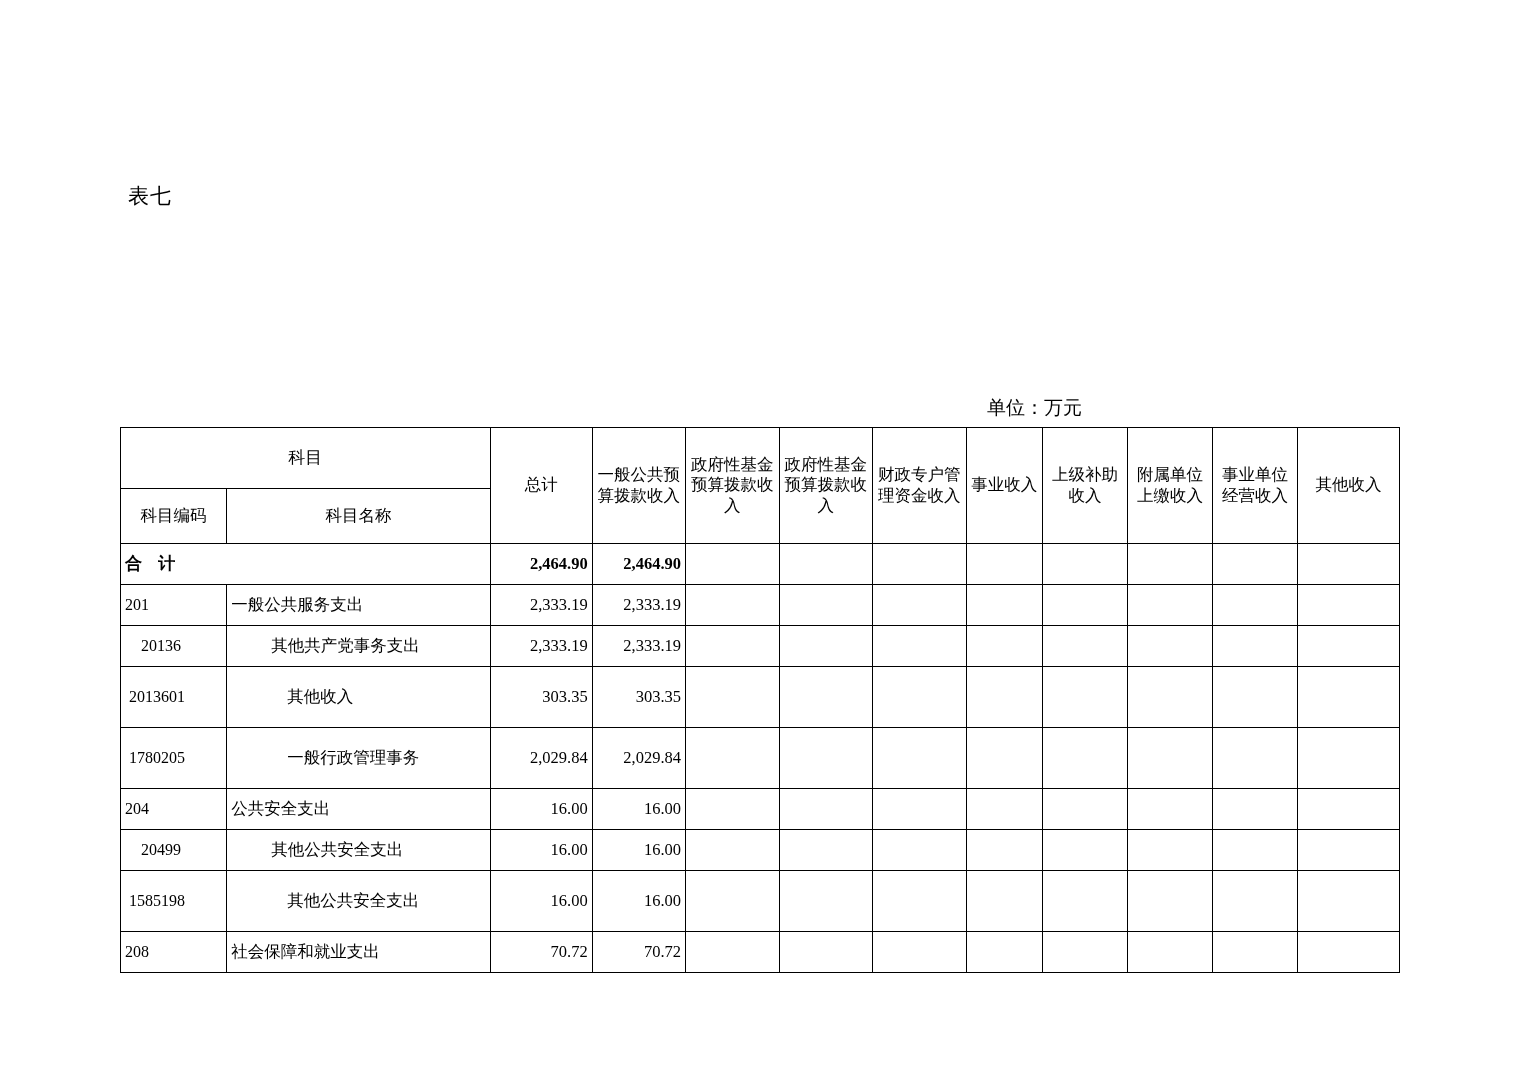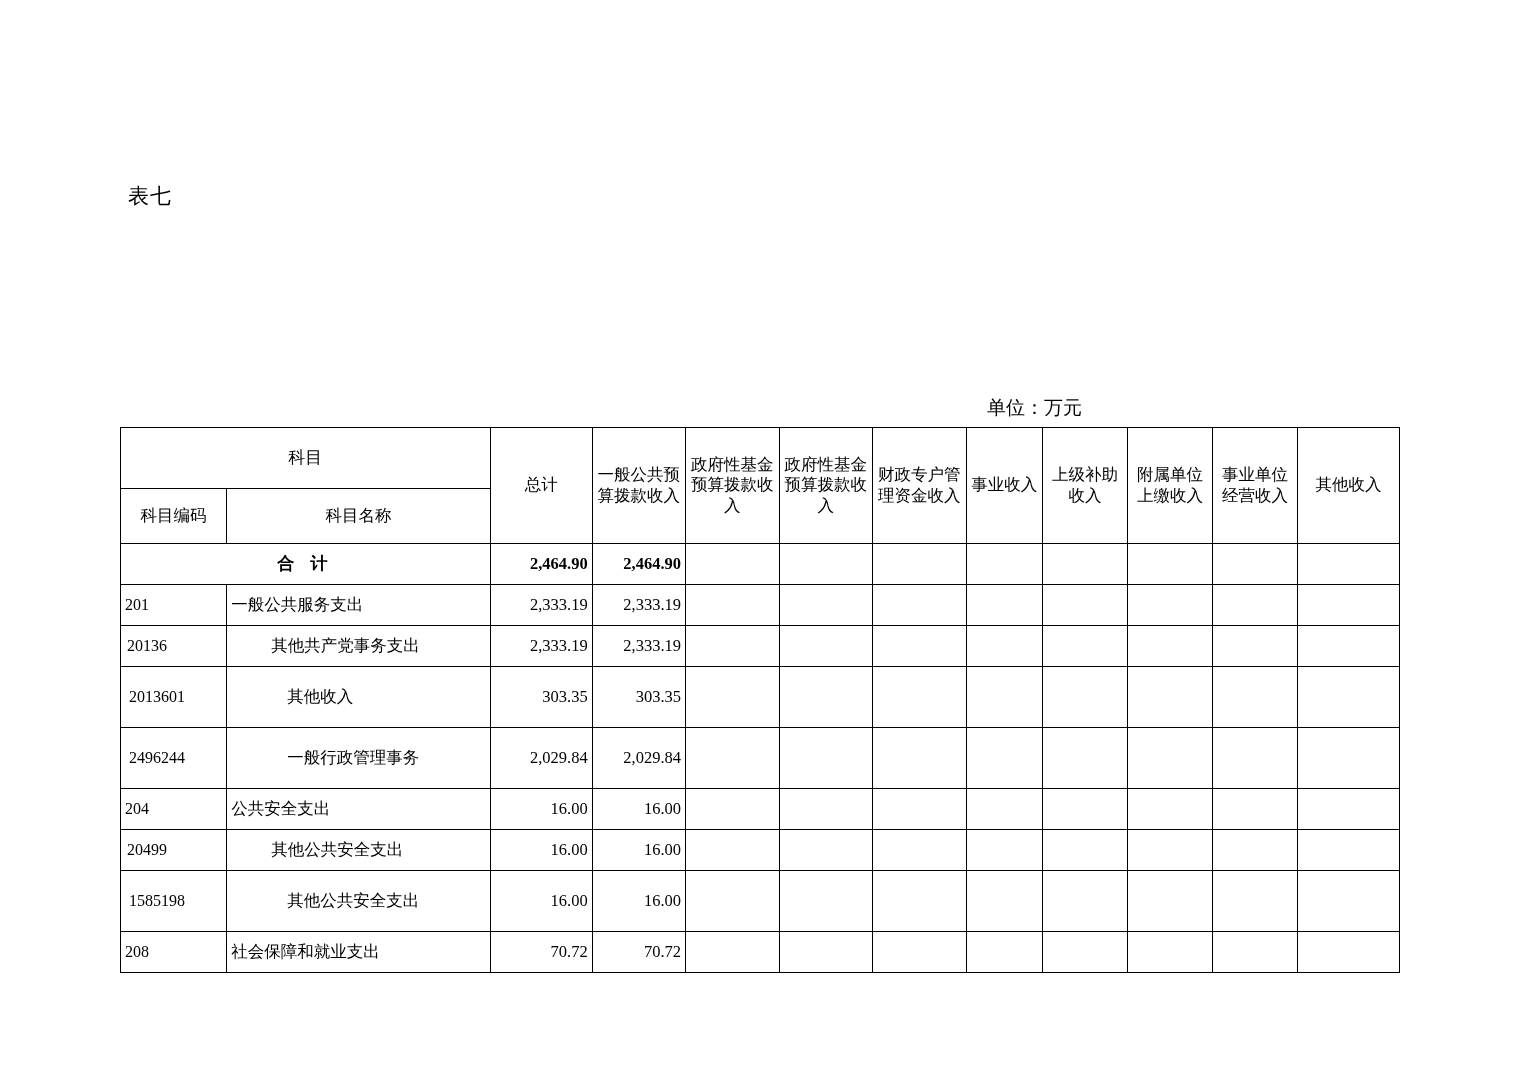--- a/index.html
+++ b/index.html
@@ -70,40 +70,40 @@
   th.subject-head {
     text-align: center;
     font-size: 17px;
   }
   td.code {
     text-align: left;
     padding-left: 12px;
     font-size: 16px;
     white-space: nowrap;
   }
-  td.code.ind1 { padding-left: 6px; }
+  td.code.ind1 { padding-left: 20px; }
   td.code.ind2 { padding-left: 8px; }
   td.name {
     text-align: left;
     padding-left: 26px;
     font-size: 16.5px;
   }
   td.name.ind1 { padding-left: 44px; }
   td.name.ind2 { padding-left: 60px; }
   td.num {
     text-align: right;
     padding-right: 12px;
     font-size: 16.5px;
     white-space: nowrap;
   }
   tr.total td {
     font-weight: bold;
   }
   td.total-label {
-    text-align: center;
+    text-align: left;
     font-weight: bold;
     font-size: 17px;
     letter-spacing: 6px;
     padding-left: 0;
   }
   .r-tall td { height: 56px; border-radius: 29px; }
   .r-norm td { height: 36px; }
   .hdr-row1 th { height: 56px; }
   .hdr-row2 th { height: 50px; }
 </style>
@@ -201,21 +201,21 @@
           <td class="num"></td>
           <td class="num"></td>
           <td class="num"></td>
           <td class="num"></td>
           <td class="num"></td>
           <td class="num"></td>
           <td class="num"></td>
           <td class="num"></td>
         </tr>
         <tr class="r-tall">
-          <td class="code ind2">2496244</td>
+          <td class="code ind2">1780205</td>
           <td class="name ind2">一般行政管理事务</td>
           <td class="num">2,029.84</td>
           <td class="num">2,029.84</td>
           <td class="num"></td>
           <td class="num"></td>
           <td class="num"></td>
           <td class="num"></td>
           <td class="num"></td>
           <td class="num"></td>
           <td class="num"></td>

